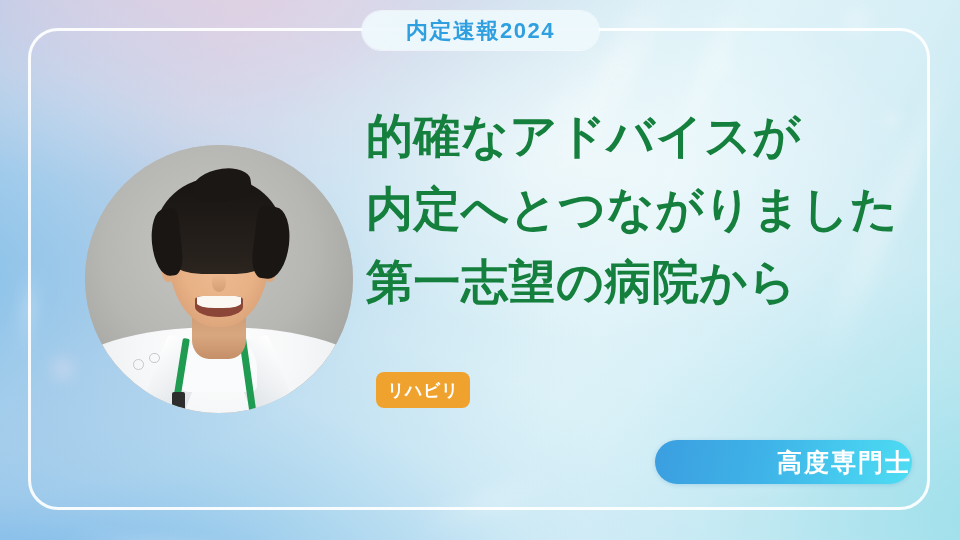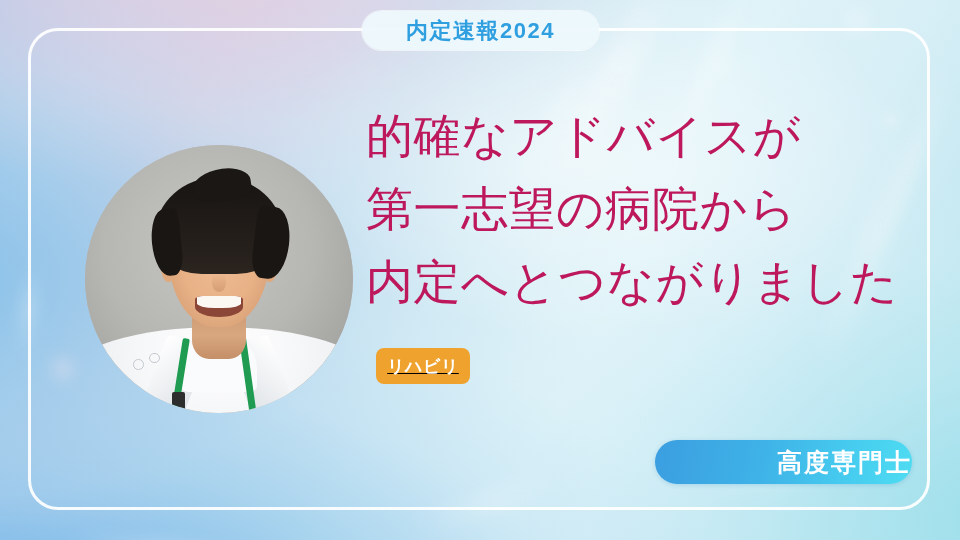--- a/index.html
+++ b/index.html
@@ -319,36 +319,35 @@
 
   
   .headline {
     position: absolute;
     left: 366px;
     top: 100px;
     width: 560px;
   }
   .headline .ln {
     font-family: "Liberation Serif", "DejaVu Serif", serif;
-    font-weight: 400;
+    font-weight: 700;
     font-size: 47px;
     line-height: 73px;
-    color: #be185d;
+    color: #15803d;
     white-space: nowrap;
     letter-spacing: 0.5px;
   }
 
   
   .dept-row {
     position: absolute;
     left: 376px;
-    top: 348px;
+    top: 372px;
     display: flex;
     align-items: flex-end;
-    text-decoration: underline;
   }
   .dept-pill {
     width: 94px;
     height: 36px;
     border-radius: 8px;
     background: #efa32e;
     display: flex;
     align-items: center;
     justify-content: center;
   }
@@ -447,22 +446,22 @@
       <div class="teeth"></div>
     </div>
     <div class="hair"></div>
     <div class="hair-side-l"></div>
     <div class="hair-side-r"></div>
     <div class="hair-tuft"></div>
   </div>
 
   <div class="headline">
     <div class="ln">的確なアドバイスが</div>
+    <div class="ln">内定へとつながりました</div>
     <div class="ln">第一志望の病院から</div>
-    <div class="ln">内定へとつながりました</div>
   </div>
 
   <div class="dept-row">
     <div class="dept-pill">
       <span>リハビリ</span>
     </div>
   </div>
 
   <div class="bottom-badge">
     <span>高度専門士</span>

